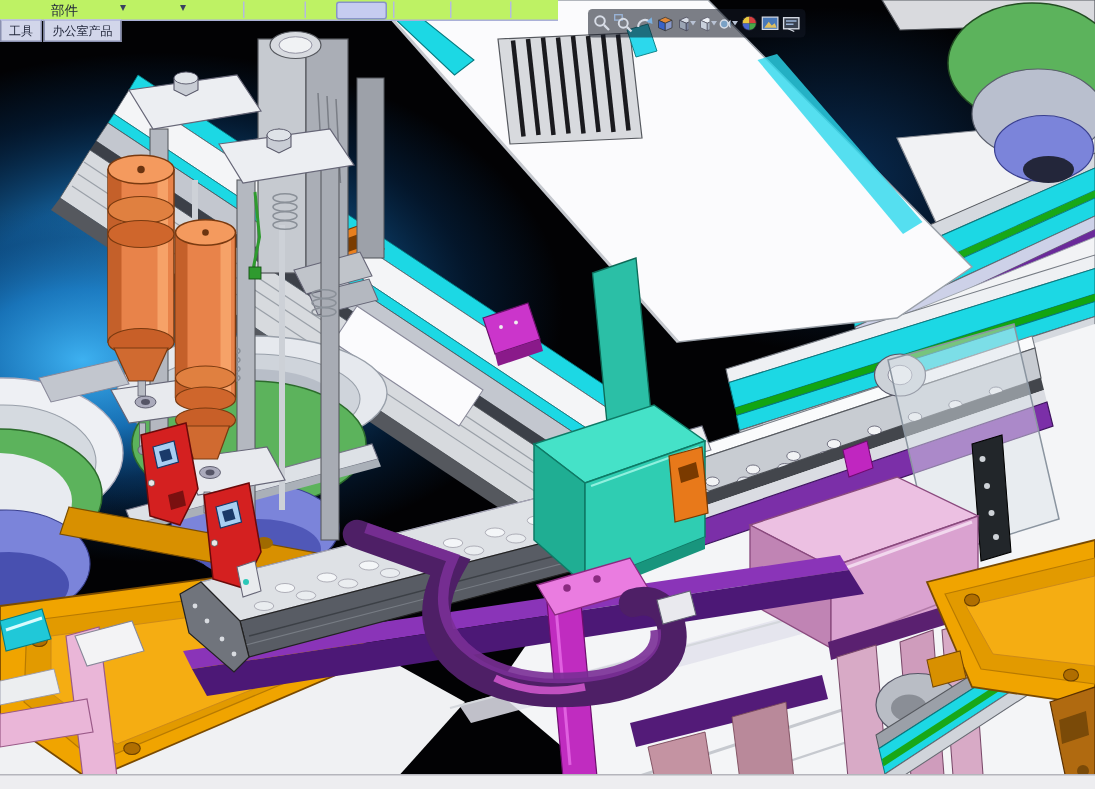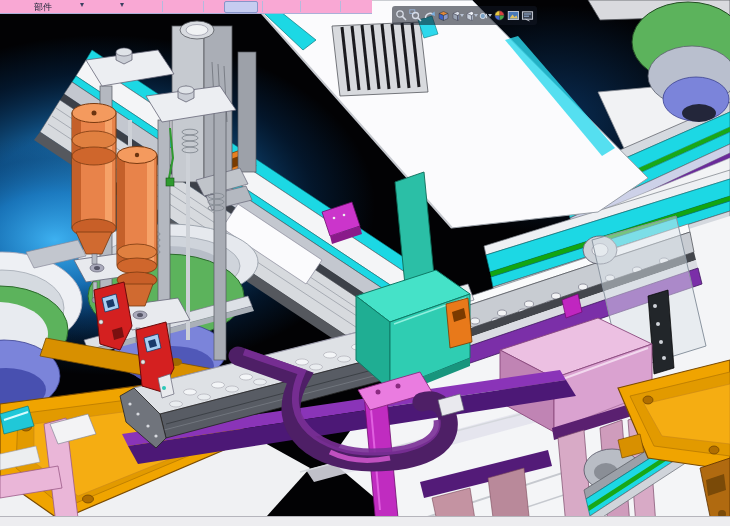--- a/index.html
+++ b/index.html
@@ -1,19 +1,19 @@
 <!DOCTYPE html>
 <html><head>
 <meta charset="utf-8">
 <style>
   html,body{margin:0;padding:0;background:#000;}
   #app{position:relative;width:730px;height:526px;overflow:hidden;font-family:"Liberation Sans",sans-serif;}
   #scene{position:absolute;left:0;top:0;}
   
-  .toolbar-top{position:absolute;left:0;top:0;width:372px;height:13px;background:#f9a8d4;border-bottom:1px solid #aab0d8;z-index:5;}
+  .toolbar-top{position:absolute;left:0;top:0;width:372px;height:13px;background:#bef264;border-bottom:1px solid #aab0d8;z-index:5;}
   .tb-label{position:absolute;left:34px;top:1px;font-size:9px;color:#21263a;}
   .caret-txt{position:absolute;top:0px;font-size:8px;color:#3a4060;cursor:pointer;}
   .c1{left:80px;} .c2{left:120px;}
   .sep{position:absolute;top:1px;width:1px;height:11px;background:#b4bade;}
   .s1{left:162px;} .s2{left:203px;} .s3{left:262px;} .s4{left:300px;} .s5{left:340px;}
   .pressed-btn{position:absolute;left:224px;top:1px;width:32px;height:10px;background:#c6ccf0;border:1px solid #8894c8;border-radius:2px;}
   
   .tab-row{position:absolute;left:0;top:13px;height:14px;width:200px;z-index:5;display:flex;}
   .tab{height:13px;background:#d2d6ea;border:1px solid #8a90b0;border-top:1px solid #b8bce0;padding:0 5px;font-size:8px;color:#21263a;line-height:13px;margin-right:1px;white-space:nowrap;}
   
@@ -411,20 +411,24 @@
   <span class="caret-txt c1">▾</span>
   <span class="caret-txt c2">▾</span>
   <span class="sep s1"></span>
   <span class="sep s2"></span>
   <span class="sep s3"></span>
   <span class="sep s4"></span>
   <span class="sep s5"></span>
   <span class="pressed-btn"></span>
 </div>
 
+<div class="tab-row">
+  <div class="tab"><span>工具</span></div>
+  <div class="tab"><span>办公室产品</span></div>
+</div>
 
 <div class="hud">
   <span class="hud-cell">
     <svg width="13" height="13">
           <circle cx="5" cy="5" r="3.2" fill="none" stroke="#d7dce6" stroke-width="1.3"></circle>
           <line x1="7.6" y1="7.6" x2="11" y2="11" stroke="#d7dce6" stroke-width="1.5"></line>
         </svg>
   </span>
   <span class="hud-cell">
     <svg width="13" height="13">

